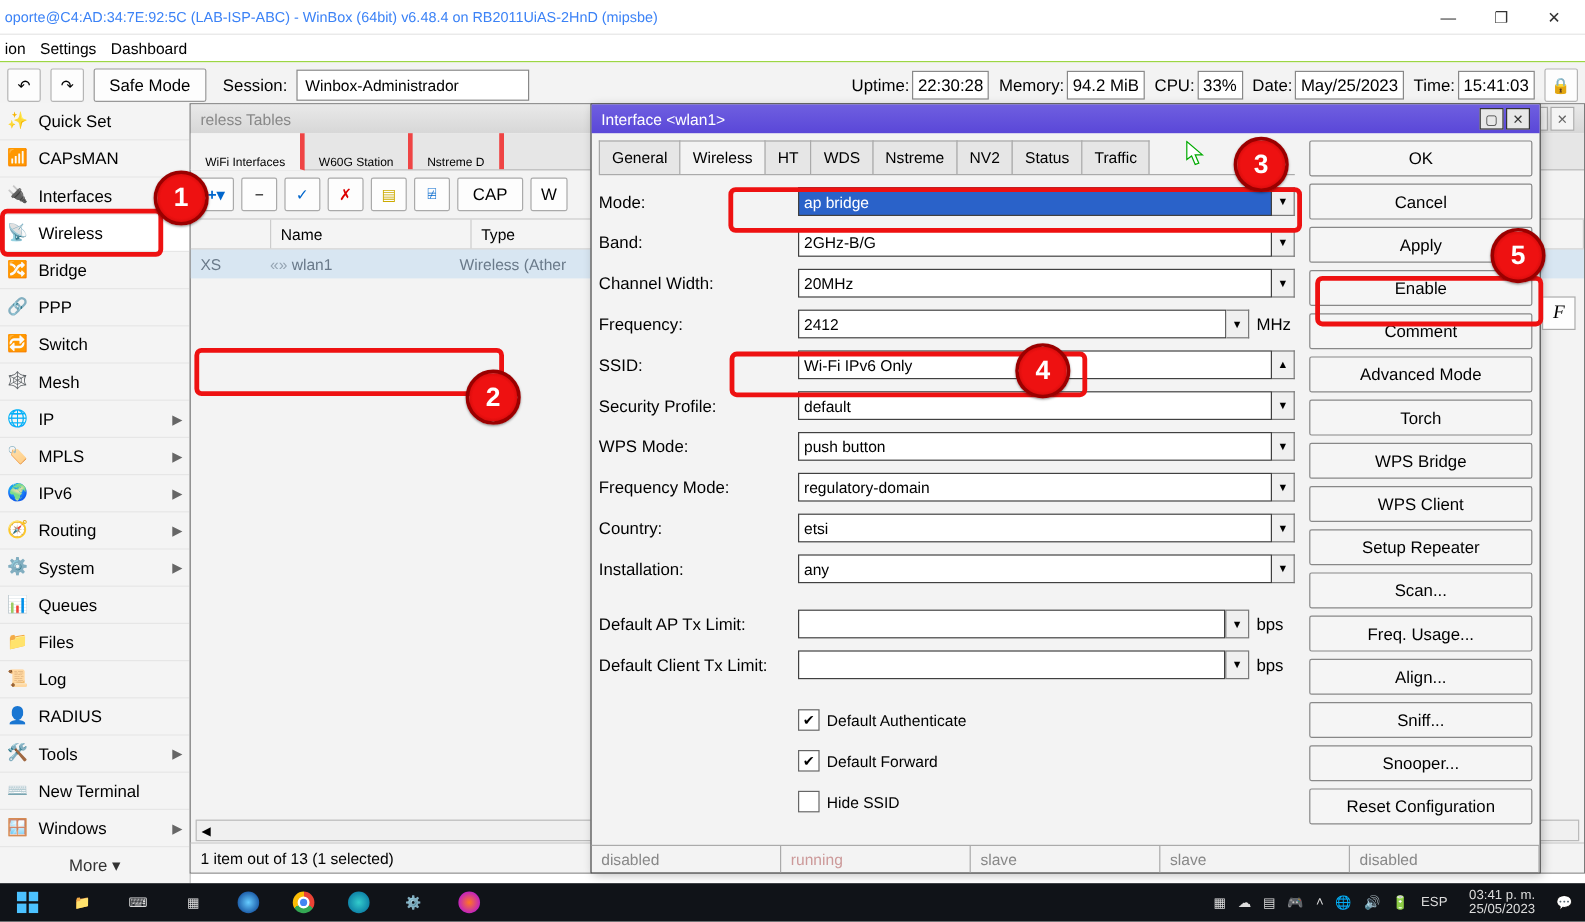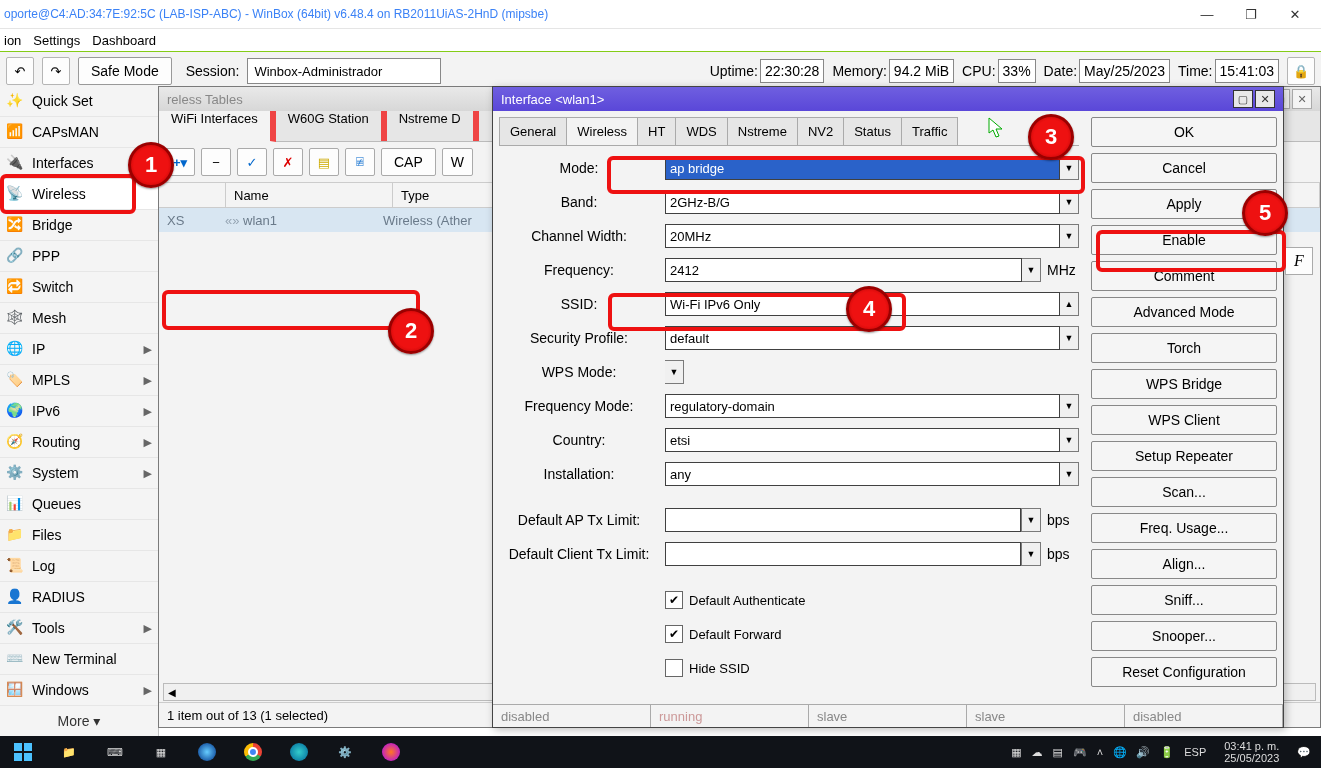--- a/index.html
+++ b/index.html
@@ -17,21 +17,21 @@
   .content{position:absolute;top:86px;left:0;right:0;bottom:32px}
   .sidebar{position:absolute;left:0;top:0;width:158px;bottom:0;background:#f4f4f4;border-right:1px solid #c3c3c3;overflow:hidden}
   .sideitem{height:30px;display:flex;align-items:center;gap:8px;padding:0 6px;border-bottom:1px solid #e6e6e6;font-size:14px;cursor:default}
   .sideitem .ico{width:18px;height:18px;display:inline-block}
   .sideitem .arrow{margin-left:auto;color:#666;font-size:11px}
   .morebtn{height:30px;text-align:center;line-height:30px;font-size:14px;color:#333}
   .wtwin{position:absolute;left:158px;top:0;right:0;height:640px;background:#f3f3f3;border:1px solid #7a7a7a}
   .wthdr{height:24px;background:linear-gradient(#e9e9e9,#d7d7d7);color:#888;display:flex;align-items:center;padding:0 8px;font-size:13px}
   .wthdr .x{margin-left:auto;width:18px;height:18px;border:1px solid #aaa;background:#f4f4f4;display:flex;align-items:center;justify-content:center;font-size:11px;color:#666}
   .wttabs{display:flex;height:30px;border-bottom:1px solid #bbb;background:#e6e6e6}
-  .wttab{padding:0 12px;display:flex;align-items:flex-start;border-right:6px solid #ef4444;background:#e6e6e6;font-size:13px}
+  .wttab{padding:0 12px;display:flex;align-items:flex-end;border-right:4px solid #ef4444;background:#e6e6e6;font-size:10px}
   .wttab.active{background:#f3f3f3;border-bottom:1px solid #f3f3f3;margin-bottom:-1px}
   .wttoolbar{display:flex;gap:6px;padding:6px;align-items:center}
   .tbtn{width:28px;height:26px;border:1px solid #aaa;background:#fdfdfd;display:flex;align-items:center;justify-content:center;border-radius:2px;font-size:13px}
   .capbtn{height:26px;border:1px solid #aaa;background:#fdfdfd;padding:0 12px;display:flex;align-items:center;border-radius:2px;font-size:14px}
   .wtcols{height:24px;display:flex;border-top:1px solid #ccc;border-bottom:1px solid #ccc;background:#f4f4f4;font-size:13px}
   .wtcol{padding:0 8px;display:flex;align-items:center;border-right:1px solid #ccc}
   .wtrow{height:24px;display:flex;background:#d8e6f2;font-size:13px;align-items:center}
   .wtstatus{position:absolute;left:0;right:0;bottom:0;height:24px;border-top:1px solid #ccc;display:flex;align-items:center;padding:0 8px;font-size:13px;background:#f3f3f3}
   .ifwin{position:absolute;left:492px;top:0;width:790px;height:640px;background:#f3f3f3;border:1px solid #444;box-shadow:2px 2px 8px rgba(0,0,0,.25)}
   .ifhdr{height:24px;background:linear-gradient(#6f5fe0,#5a47d8);color:#fff;display:flex;align-items:center;padding:0 8px;font-size:13px}
@@ -39,21 +39,21 @@
   .ifhdr .b{width:18px;height:16px;border:1px solid #333;background:#e8e8e8;display:flex;align-items:center;justify-content:center;font-size:11px;color:#333}
   .ifbody{position:absolute;top:24px;left:0;right:0;bottom:0;display:flex}
   .ifmain{flex:1;padding:6px;overflow:hidden}
   .ifside{width:186px;border-left:0px;padding:6px;display:flex;flex-direction:column;gap:6px}
   .ifbtn{height:28px;border:1px solid #888;background:#f5f5f5;border-radius:2px;display:flex;align-items:center;justify-content:center;font-size:14px}
   .iftabs{display:flex;height:28px;border-bottom:1px solid #aaa;margin-bottom:8px}
   .iftab{padding:0 10px;display:flex;align-items:center;border:1px solid #aaa;border-bottom:none;margin-right:-1px;background:#e6e6e6;font-size:13px}
   .iftab.active{background:#f3f3f3;position:relative;z-index:1;font-weight:400}
   .cursor{position:absolute;width:18px;height:22px;pointer-events:none}
   .formrow{display:flex;align-items:center;height:28px;margin-bottom:6px}
-  .formrow label{width:160px;text-align:center;padding-right:6px;font-size:14px}
+  .formrow label{width:160px;text-align:left;padding-right:6px;font-size:14px}
   .forminput{flex:1;height:22px;border:1px solid #404040;background:#fff;padding:0 4px;display:flex;align-items:center;font-size:13px}
   .dropbtn{width:18px;height:22px;border:1px solid #7a7a7a;border-left:none;background:#f0f0f0;display:flex;align-items:center;justify-content:center;font-size:9px}
   .unit{margin-left:6px;font-size:14px;width:32px}
   .chk{width:16px;height:16px;border:1px solid #666;margin-right:6px;display:inline-flex;align-items:center;justify-content:center;font-size:12px;background:#fff}
   .ring{position:absolute;width:40px;height:40px;border-radius:50%;background:radial-gradient(circle,#e11 60%,#a00 100%);border:3px solid #9a0000;display:flex;align-items:center;justify-content:center;color:#fff;font-size:22px;font-weight:700;box-shadow:0 1px 2px rgba(0,0,0,.4);z-index:30}
   .redbox{position:absolute;border:4px solid #e11;border-radius:6px;z-index:29;pointer-events:none}
   .taskbar{position:absolute;left:0;right:0;bottom:0;height:32px;background:#101318;display:flex;align-items:center;color:#ddd;font-size:11px}
   .taskbar .slot{width:46px;height:32px;display:flex;align-items:center;justify-content:center}
   .taskbar .tray{margin-left:auto;display:flex;align-items:center;gap:10px;padding-right:10px}
   .taskbar .clock{text-align:right;line-height:12px;font-size:11px;padding:0 8px}
@@ -333,20 +333,23 @@
           </div>
         <div class="formrow">
             <label>Security Profile:</label>
             <div class="forminput">
               <span>default</span>
             </div>
             <div class="dropbtn">▼</div>
           </div>
         <div class="formrow">
             <label>WPS Mode:</label>
+            <div class="forminput">
+              <span>push button</span>
+            </div>
             <div class="dropbtn">▼</div>
           </div>
         <div class="formrow">
             <label>Frequency Mode:</label>
             <div class="forminput">
               <span>regulatory-domain</span>
             </div>
             <div class="dropbtn">▼</div>
           </div>
         <div class="formrow">

